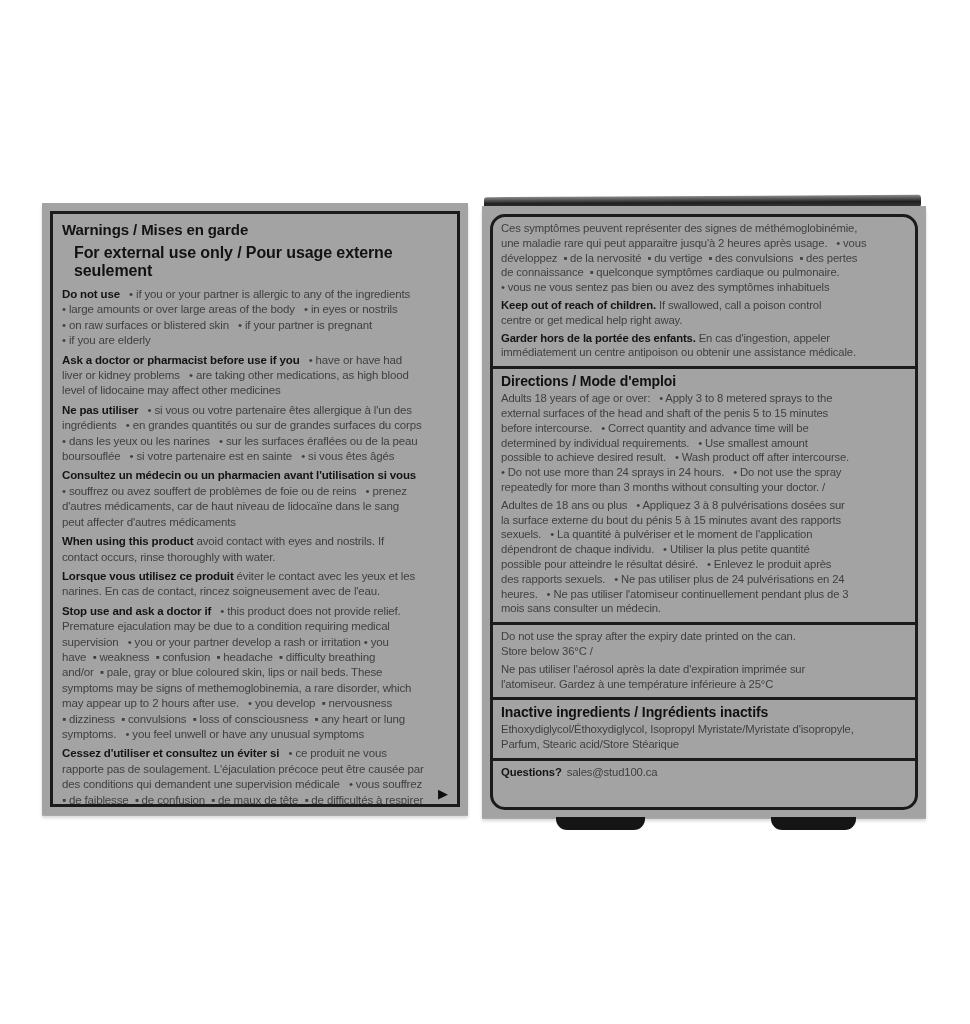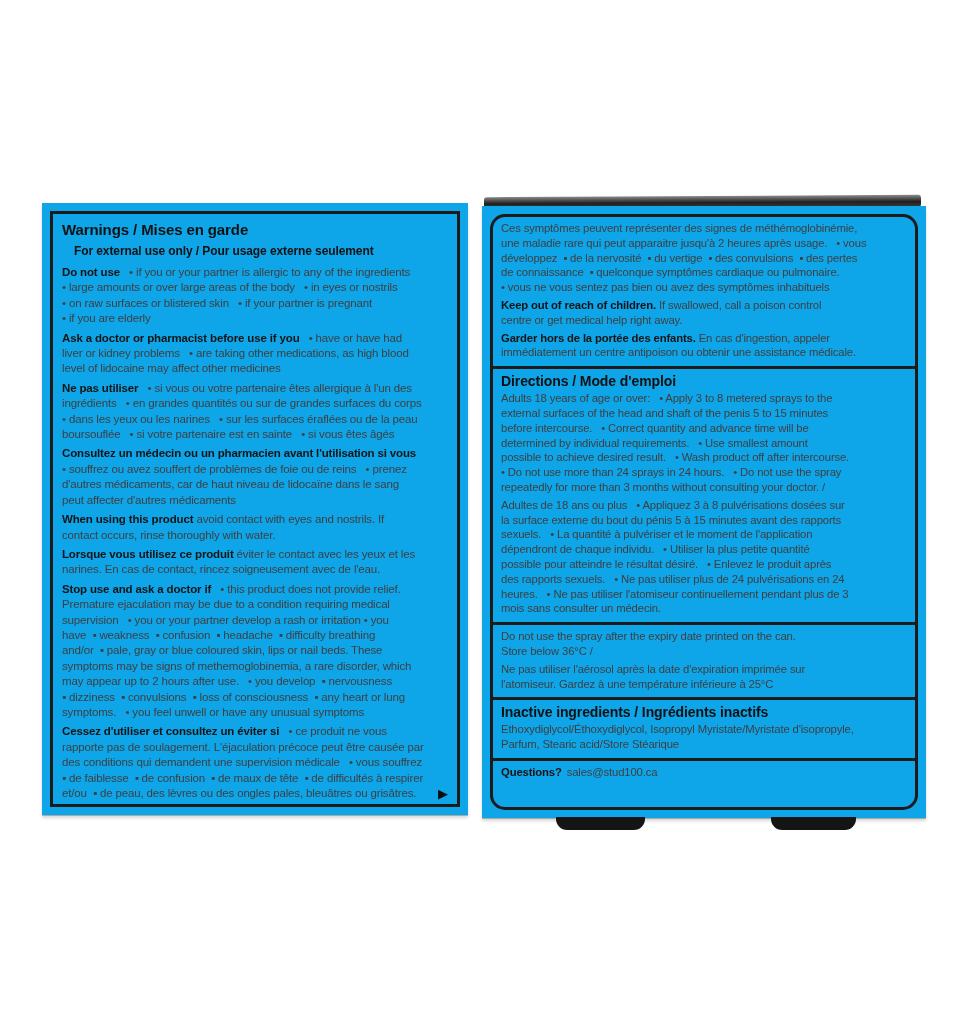--- a/index.html
+++ b/index.html
@@ -2,37 +2,37 @@
 <html><head>
 <meta charset="utf-8">
 <style>
   html,body{margin:0;padding:0;}
   body{
     width:970px;height:1024px;position:relative;background:#ffffff;
     font-family:"Liberation Sans","DejaVu Sans",sans-serif;
     -webkit-font-smoothing:antialiased;
   }
   .panel{
-    position:absolute;background:#0ea5e9;
+    position:absolute;background:#a3a3a3;
     box-shadow:0 3px 3px rgba(0,0,0,.16), 0 1px 0 #c9c8c4;
   }
   .panel-inner{
     position:absolute;inset:8px;border:3px solid #1b1b1b;overflow:hidden;
   }
   .panel-left{left:42px;top:203px;width:426px;height:612px;}
   .panel-left .panel-inner{padding:5px 9px 4px 9px;}
   .panel-right{left:482px;top:206px;width:444px;height:612px;}
   .panel-right .panel-inner{display:flex;flex-direction:column;padding:0;border-radius:15px;}
 
   .title{
     font-size:15px;font-weight:bold;color:#121212;margin:2px 0 6px 0;
     letter-spacing:-0.1px;
   }
   .subtitle{
-    font-size:12px;font-weight:bold;color:#121212;margin:0 0 7px 0;
+    font-size:16px;font-weight:bold;color:#121212;margin:0 0 7px 0;
     letter-spacing:-0.1px;
     padding-left:12px;
   }
   .para{
     margin:0 0 4px 0;font-size:11.5px;line-height:1.34;color:#3f3f3f;
     letter-spacing:-0.15px;white-space:pre-wrap;
   }
   .para b{color:#141414;}
   .panel-right .para{font-size:11.3px;line-height:1.31;margin:0 0 3px 0;}
 

